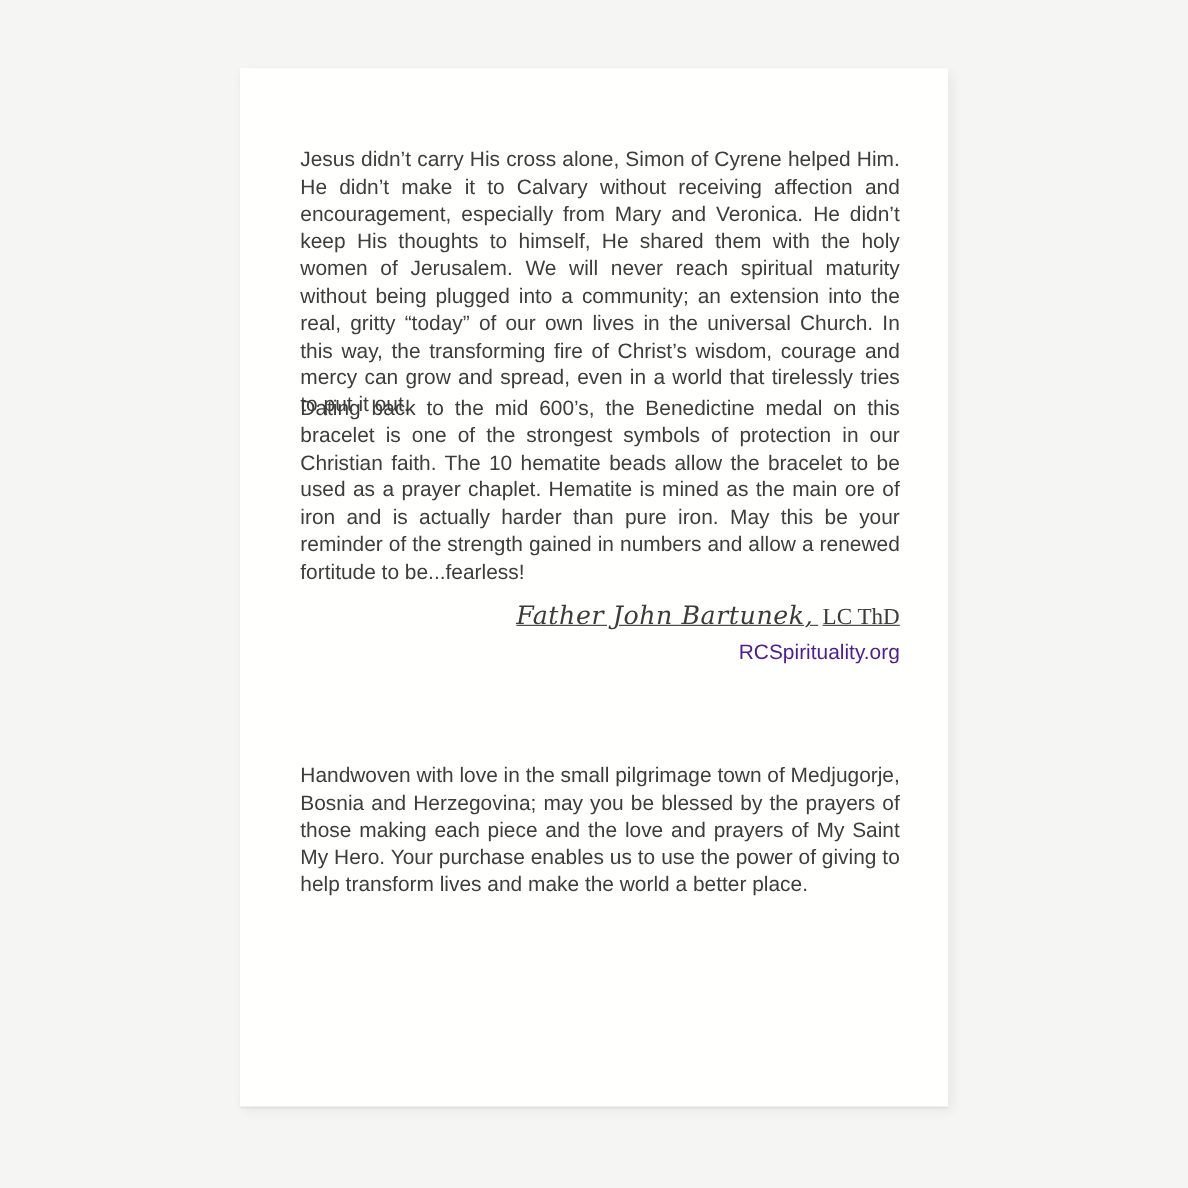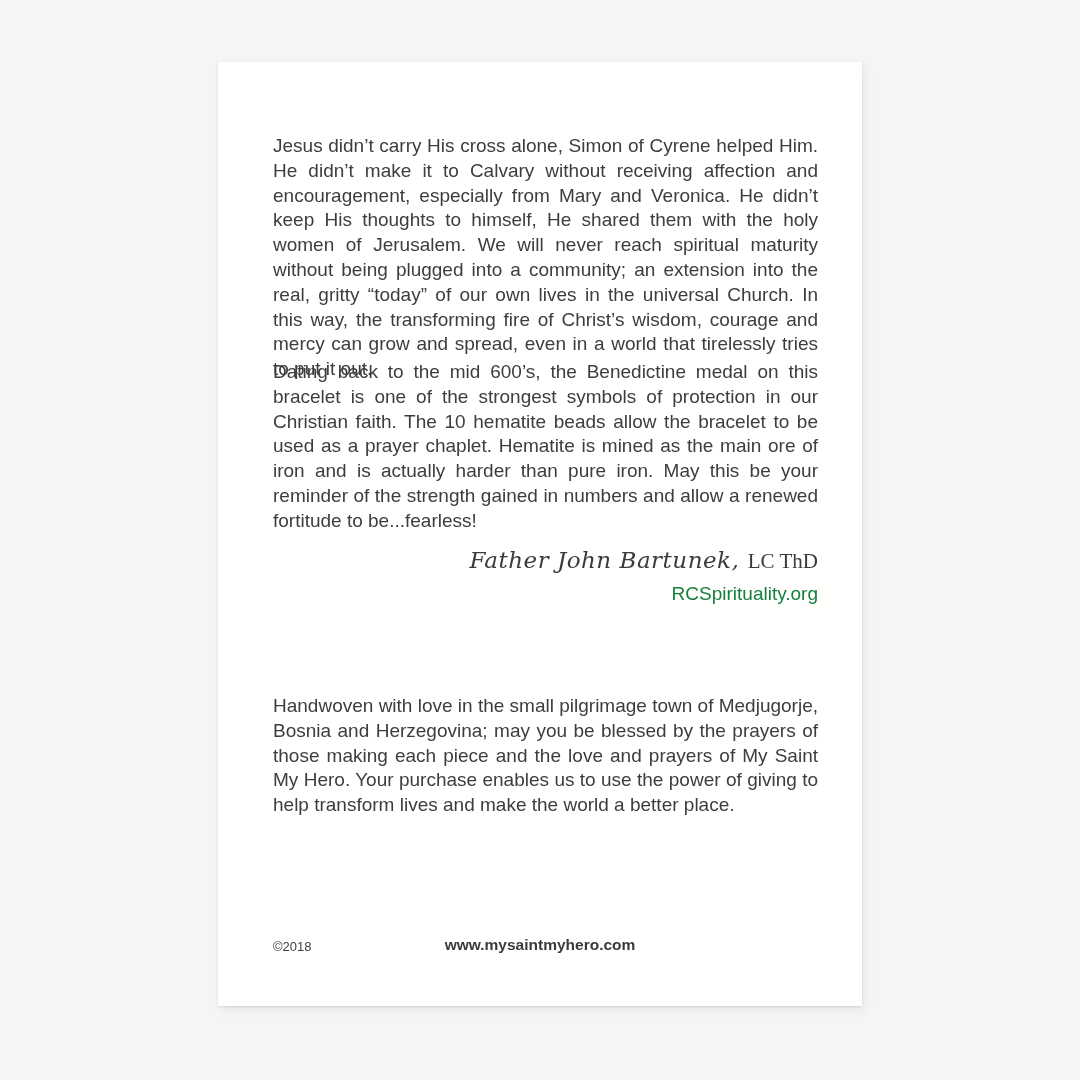--- a/index.html
+++ b/index.html
@@ -42,36 +42,36 @@
   .para3 { top: 632px; }
 
   .signature {
     position: absolute;
     left: 55px;
     top: 480px;
     width: 545px;
     text-align: right;
     color: #3b3b3b;
   }
-  .sig-line { line-height: 36px; white-space: nowrap; }
+  .sig-line { line-height: 36px; white-space: nowrap; text-decoration: underline; }
   .sig-script {
     font-family: "DejaVu Serif", serif;
     font-style: italic;
     font-size: 23px;
     letter-spacing: 0.5px;
   }
   .sig-serif {
     font-family: "Liberation Serif", serif;
     font-size: 21px;
     margin-left: 4px;
   }
   .sig-site {
     font-size: 19px;
     line-height: 26px;
-    color: #15803d;
+    color: #4c1d95;
   }
 
   .branding {
     position: absolute;
     left: 0;
     top: 799px;
     width: 100%;
     text-align: center;
   }
   .brand-title {
@@ -140,19 +140,15 @@
       <div class="sig-line">
         <span class="sig-script">Father John Bartunek,</span>
         <span class="sig-serif">LC ThD</span>
       </div>
       <div class="sig-site">RCSpirituality.org</div>
     </div>
 
     <p class="body-text para3">Handwoven with love in the small pilgrimage town of Medjugorje, Bosnia and Herzegovina; may you be blessed by the prayers of those making each piece and the love and prayers of My Saint My Hero. Your purchase enables us to use the power of giving to help transform lives and make the world a better place.</p>
 
 
-    <div class="footer">
-      <span class="copyright">©2018</span>
-      <span class="footer-site">www.mysaintmyhero.com</span>
-    </div>
 
   </div>
 </div>
 
 </body></html>

